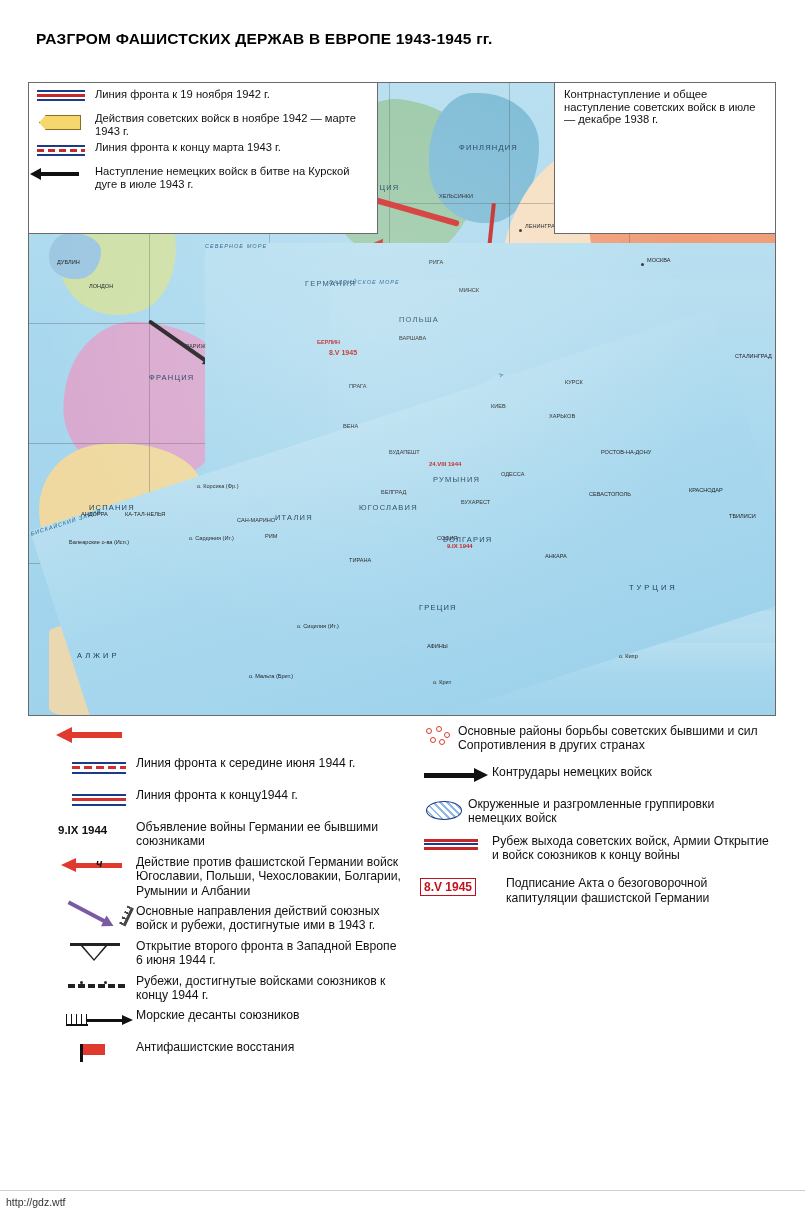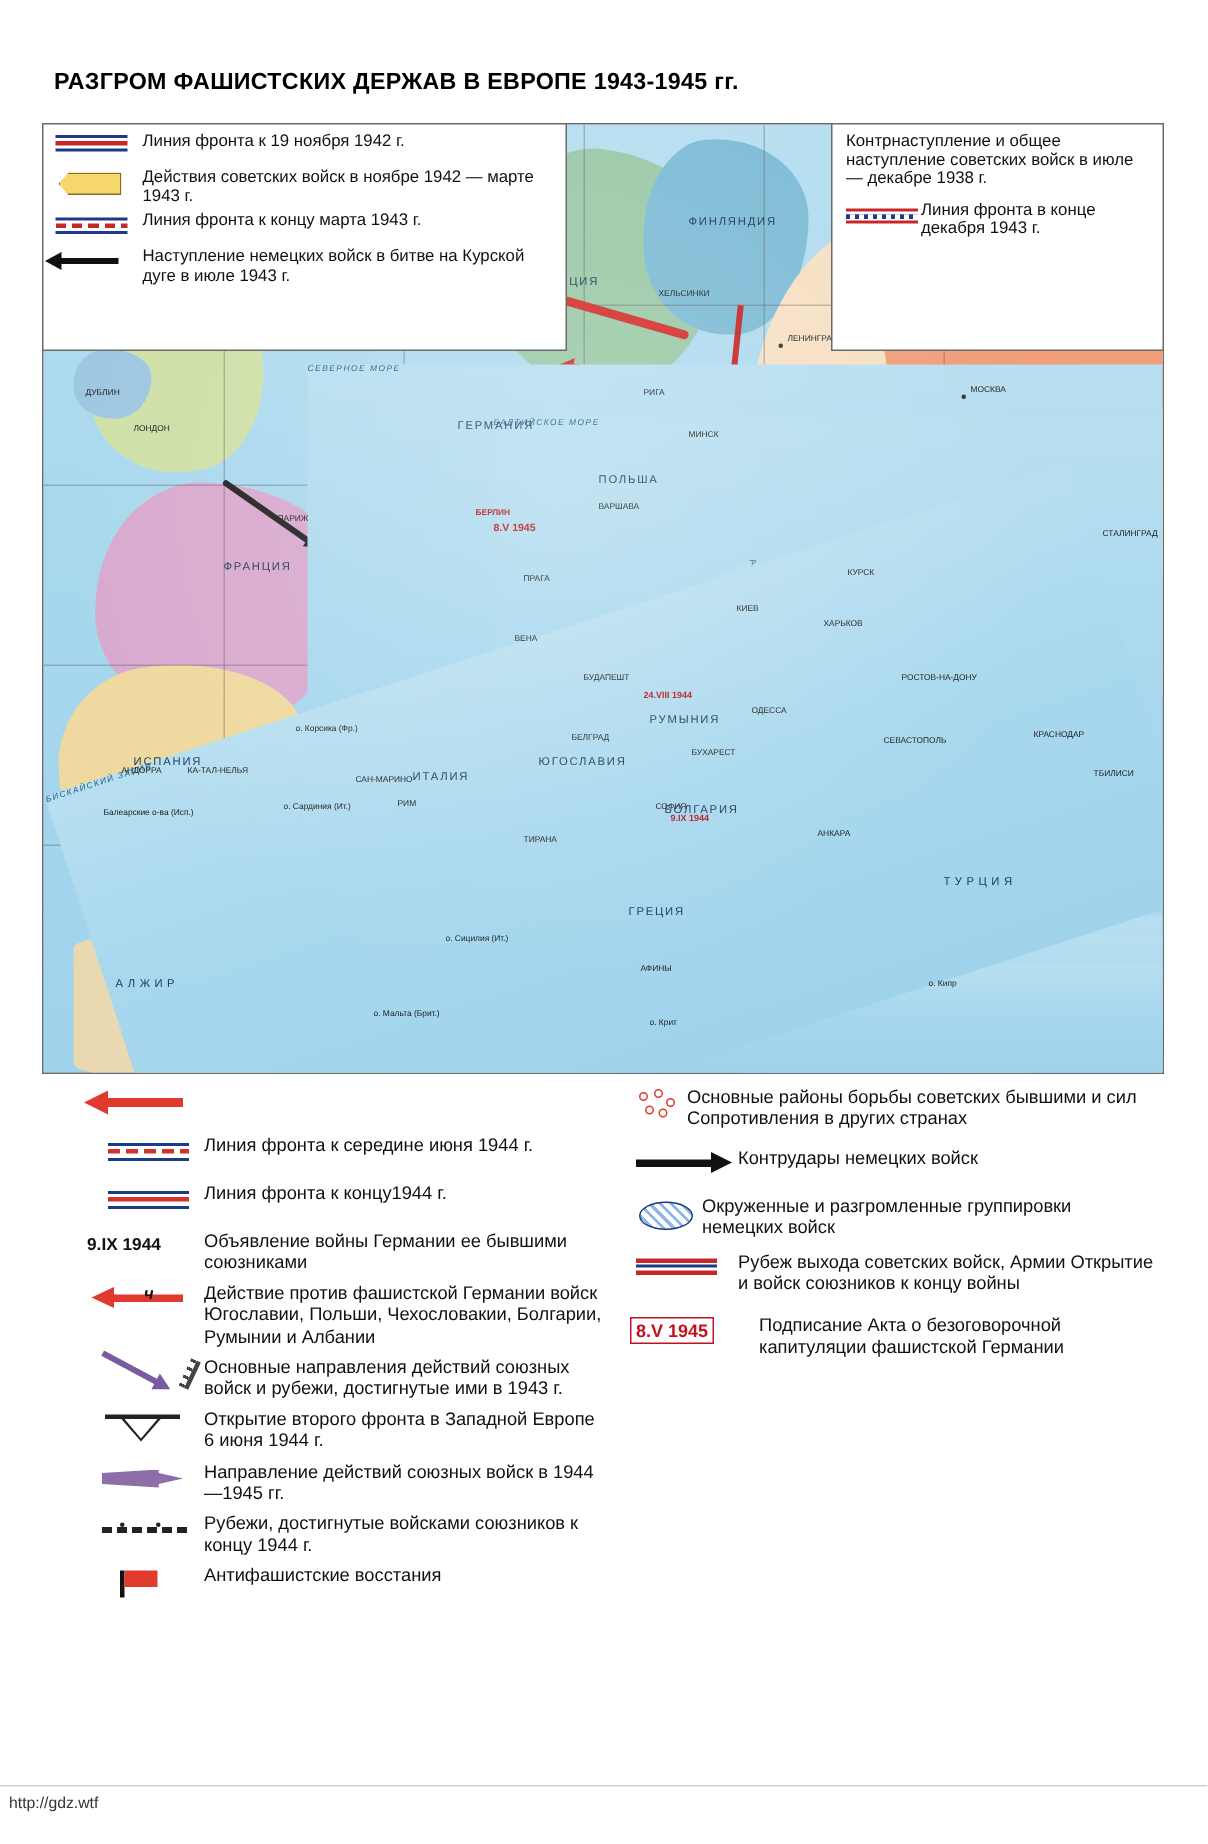--- a/index.html
+++ b/index.html
@@ -1,21 +1,21 @@
 <!DOCTYPE html>
 <html lang="ru"><head>
 <meta charset="utf-8">
 <style>
   html,body{margin:0;padding:0;background:#ffffff;}
   body{width:805px;height:1229px;position:relative;font-family:"Liberation Sans",sans-serif;color:#111;}
   .page{position:relative;width:805px;height:1229px;overflow:hidden;}
 
   
   .title{
-    position:absolute;left:36px;top:46px;width:740px;
+    position:absolute;left:36px;top:30px;width:740px;
     font-size:15.5px;font-weight:bold;letter-spacing:.2px;color:#000;
   }
 
   
   .map-frame{
     position:absolute;left:28px;top:82px;width:748px;height:634px;
     border:1px solid #6a6a6a;box-sizing:border-box;overflow:hidden;
     background:#bfe3ef;
   }
   
@@ -332,30 +332,20 @@
           <div class="sym-blackarrow"></div>
         </div>
       <div class="ltxt">Наступление немецких войск в битве на Курской дуге в июле 1943 г.</div>
     </div>
   </div>
 
   <div class="legend-tr">
     <div class="lrow">
       <div class="ltxt" style="padding-left:2px;">Контрнаступление и общее наступление советских войск в июле — декабре 1938 г.</div>
     </div>
-    <div class="lrow" style="margin-top:8px;">
-      <div class="lsym" style="width:48px;min-width:48px;">
-          <div class="sym-counter">
-            <i></i>
-            <i></i>
-            <i></i>
-          </div>
-        </div>
-      <div class="ltxt">Линия фронта в конце декабря 1943 г.</div>
-    </div>
   </div>
 
   <div class="legend-bottom">
 
     <div class="col col-l">
 
       <div class="brow">
         <div class="bsym">
             <div class="s-redarrow"></div>
           </div>
@@ -412,34 +402,37 @@
       <div class="brow">
         <div class="bsym">
             <div class="s-second">
               <b></b>
               <u></u>
             </div>
           </div>
         <div class="btxt">Открытие второго фронта в Западной Европе 6 июня 1944 г.</div>
       </div>
 
-      <div class="brow">
-        <div class="bsym">
-            <div class="s-allarrow"></div>
-          </div>
-        <div class="btxt">Направление действий союзных войск в 1944—1945 гг.</div>
-      </div>
 
       <div class="brow">
         <div class="bsym">
             <div class="s-dashline"></div>
           </div>
         <div class="btxt">Рубежи, достигнутые войсками союзников к концу 1944 г.</div>
       </div>
 
+      <div class="brow">
+        <div class="bsym">
+            <div class="s-desant">
+              <u></u>
+              <b></b>
+            </div>
+          </div>
+        <div class="btxt">Морские десанты союзников</div>
+      </div>
 
       <div class="brow">
         <div class="bsym">
             <div class="s-flag"></div>
           </div>
         <div class="btxt">Антифашистские восстания</div>
       </div>
 
     </div>
 

